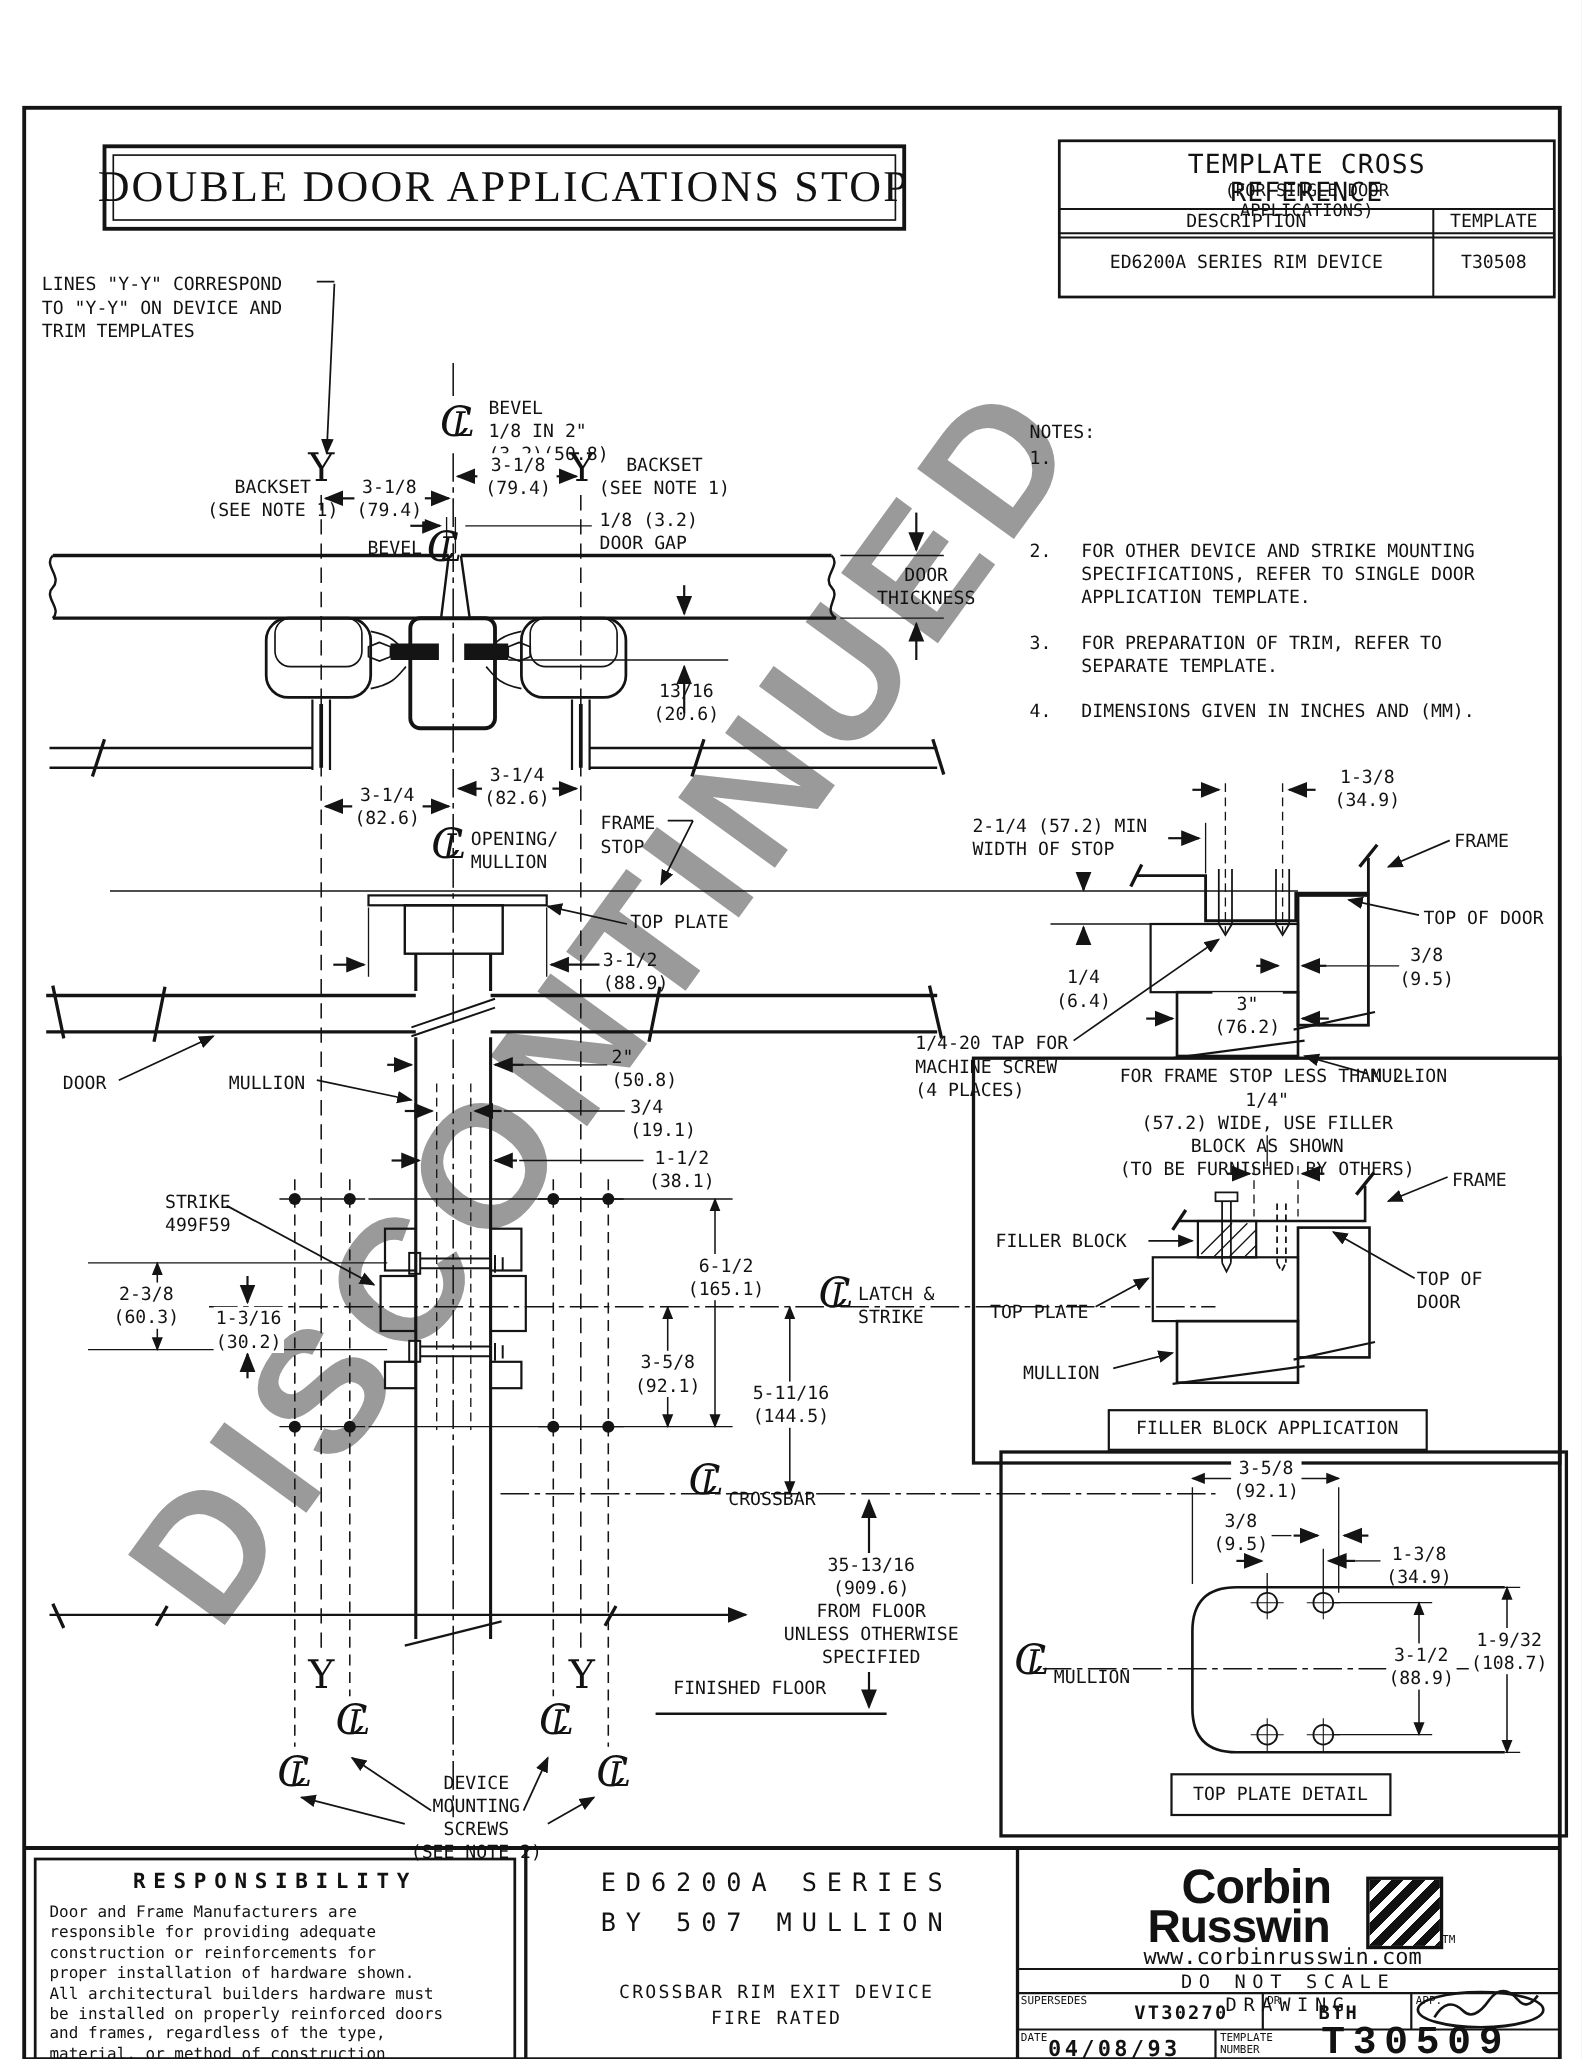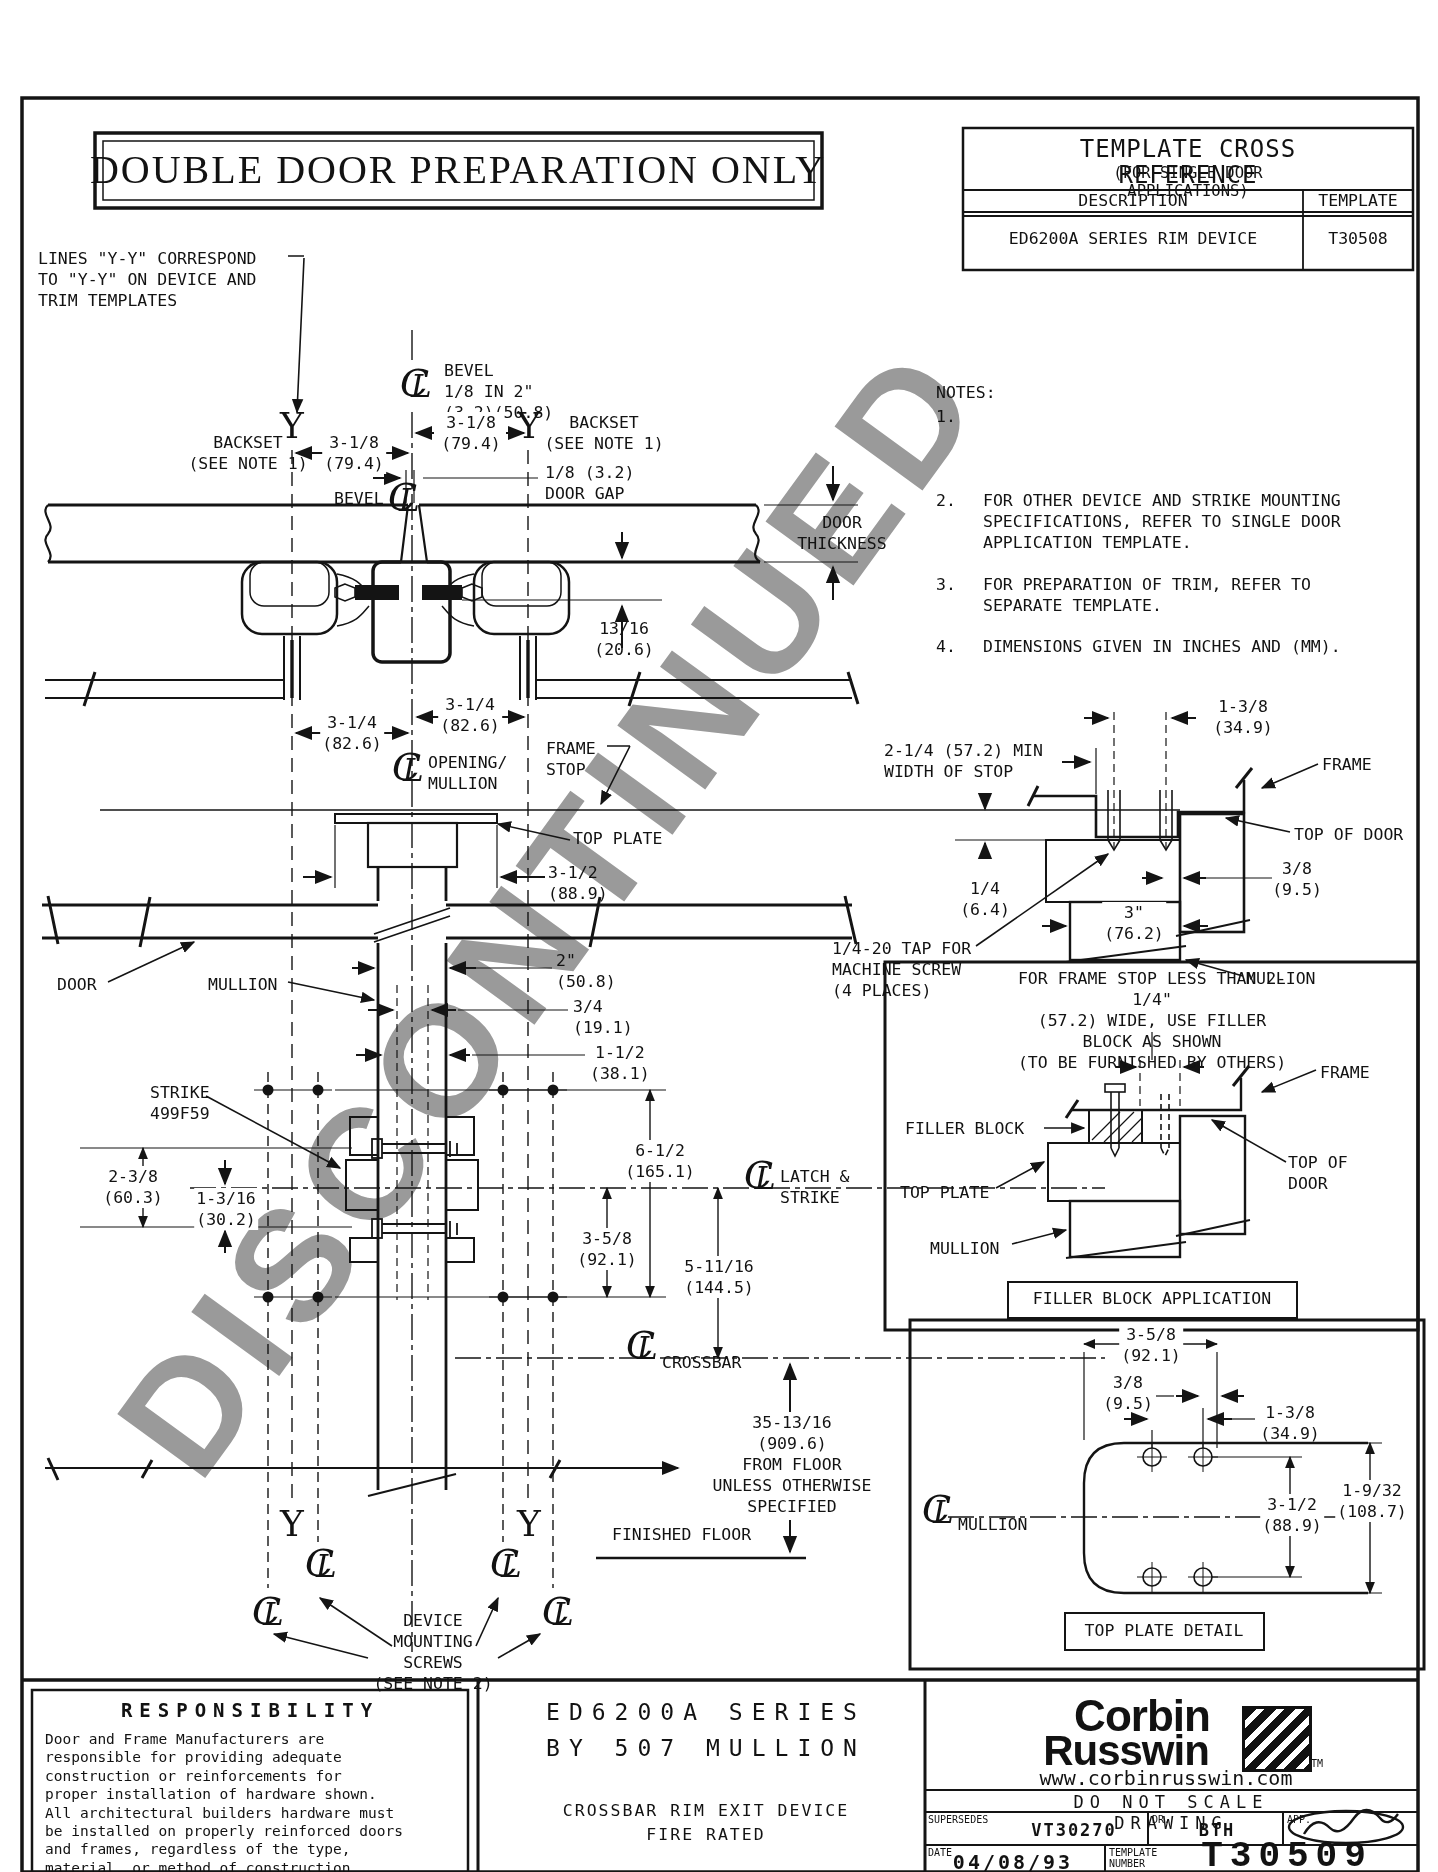--- a/index.html
+++ b/index.html
@@ -264,21 +264,21 @@
     <path d="M478,1680 V1872 M925,1680 V1872" stroke-width="3"></path>
     <rect x="32" y="1690" width="436" height="182" stroke-width="2.5"></rect>
     <path d="M925,1790 H1418 M925,1812 H1418 M925,1845 H1418" stroke-width="2"></path>
     <path d="M1148,1812 V1845 M1283,1812 V1845 M1105,1845 V1872" stroke-width="2"></path>
     <g stroke-width="2.4">
       <ellipse cx="1346" cy="1827" rx="57" ry="16"></ellipse>
       <path d="M1304,1834 q12,-20 26,-6 q10,10 24,-10 q12,-16 26,0 q8,10 18,-4"></path>
     </g>
   </svg>
 
-  <div class="lbl title-main c" style="left:458px;top:148px;">DOUBLE DOOR PREPARATION ONLY</div>
+  <div class="lbl title-main c" style="left:458px;top:148px;">DOUBLE DOOR APPLICATIONS STOP</div>
 
   <div class="lbl xr-title c" style="left:1188px;top:136px;">TEMPLATE CROSS REFERENCE</div>
   <div class="lbl xr-sub c" style="left:1188px;top:164px;">(FOR SINGLE DOOR APPLICATIONS)</div>
   <div class="lbl c" style="left:1133px;top:190px;">DESCRIPTION</div>
   <div class="lbl c" style="left:1358px;top:190px;">TEMPLATE</div>
   <div class="lbl c" style="left:1133px;top:228px;">ED6200A SERIES RIM DEVICE</div>
   <div class="lbl c" style="left:1358px;top:228px;">T30508</div>
 
   <div class="lbl" style="left:936px;top:382px;">NOTES:</div>
   <div class="noterow" style="left:936px;top:406px;">

